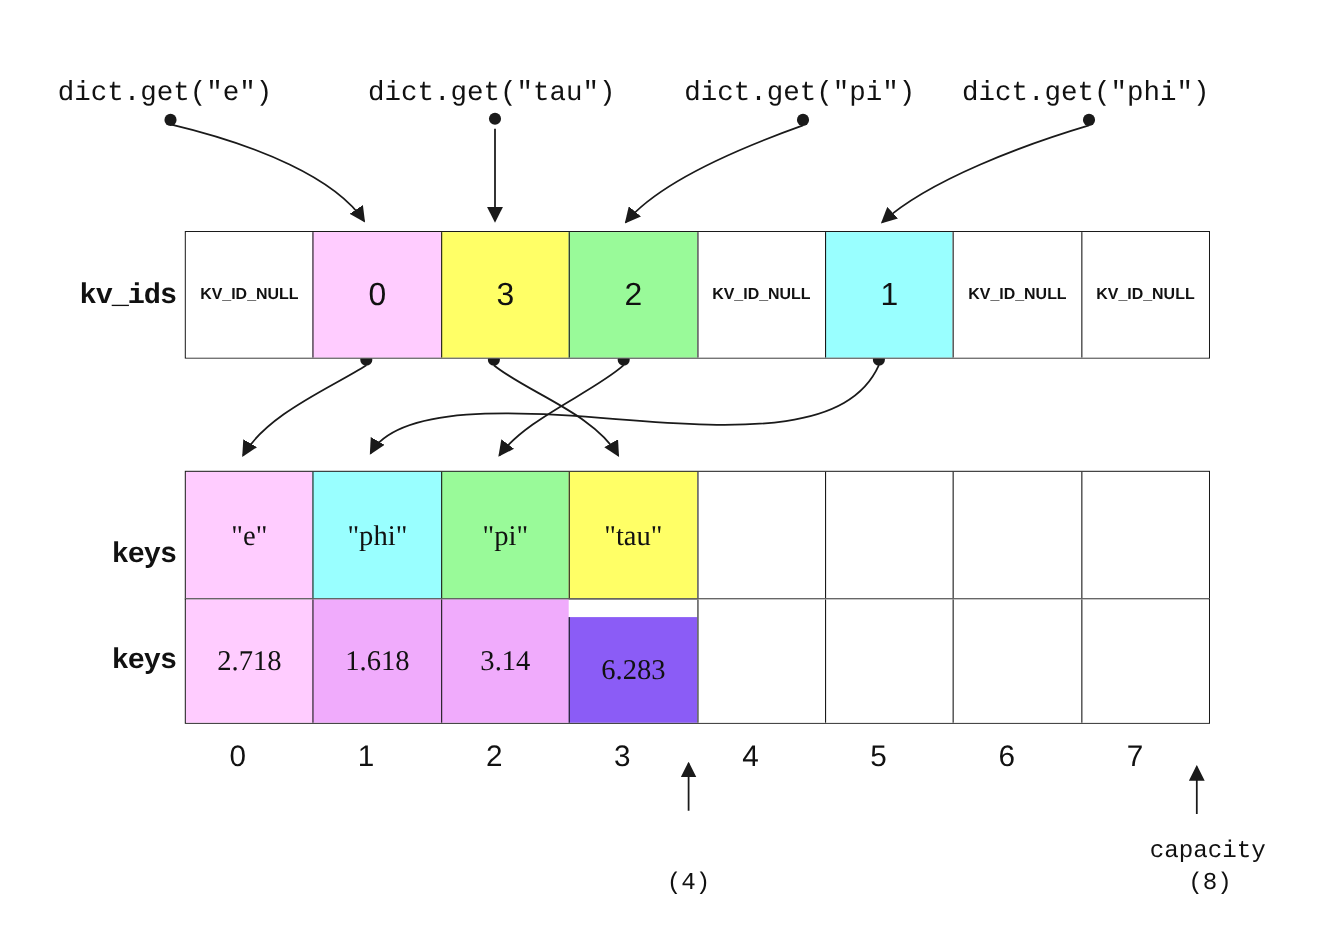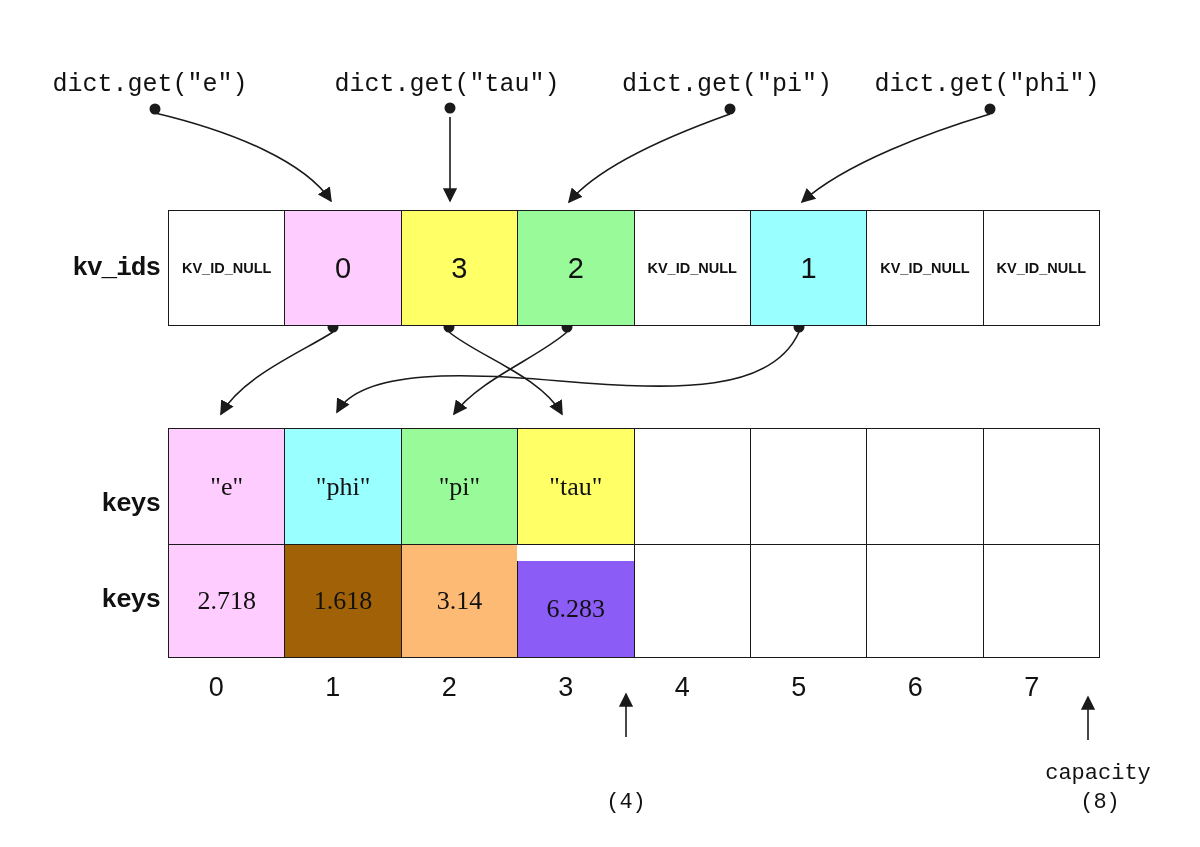--- a/index.html
+++ b/index.html
@@ -133,22 +133,22 @@
     <div class="cell" style="background: rgb(255, 255, 102);">"tau"</div>
     <div class="cell" style="background: rgb(255, 255, 255);"></div>
     <div class="cell" style="background: rgb(255, 255, 255);"></div>
     <div class="cell" style="background: rgb(255, 255, 255);"></div>
     <div class="cell" style="background: rgb(255, 255, 255);"></div>
   </div>
 
   <div class="row-label" style="top:587px;">keys</div>
   <div class="array-row vals-row">
     <div class="cell" style="background: rgb(255, 204, 255);">2.718</div>
-    <div class="cell" style="background: #a16207;">1.618</div>
-    <div class="cell" style="background: #fdba74;">3.14</div>
+    <div class="cell" style="background: #f0abfc;">1.618</div>
+    <div class="cell" style="background: #f0abfc;">3.14</div>
     <div class="cell" style="background: #8b5cf6; margin-top: 16px;">6.283</div>
     <div class="cell" style="background: rgb(255, 255, 255);"></div>
     <div class="cell" style="background: rgb(255, 255, 255);"></div>
     <div class="cell" style="background: rgb(255, 255, 255);"></div>
     <div class="cell" style="background: rgb(255, 255, 255);"></div>
   </div>
 
   <div class="index-row">
     <div>0</div>
     <div>1</div>

